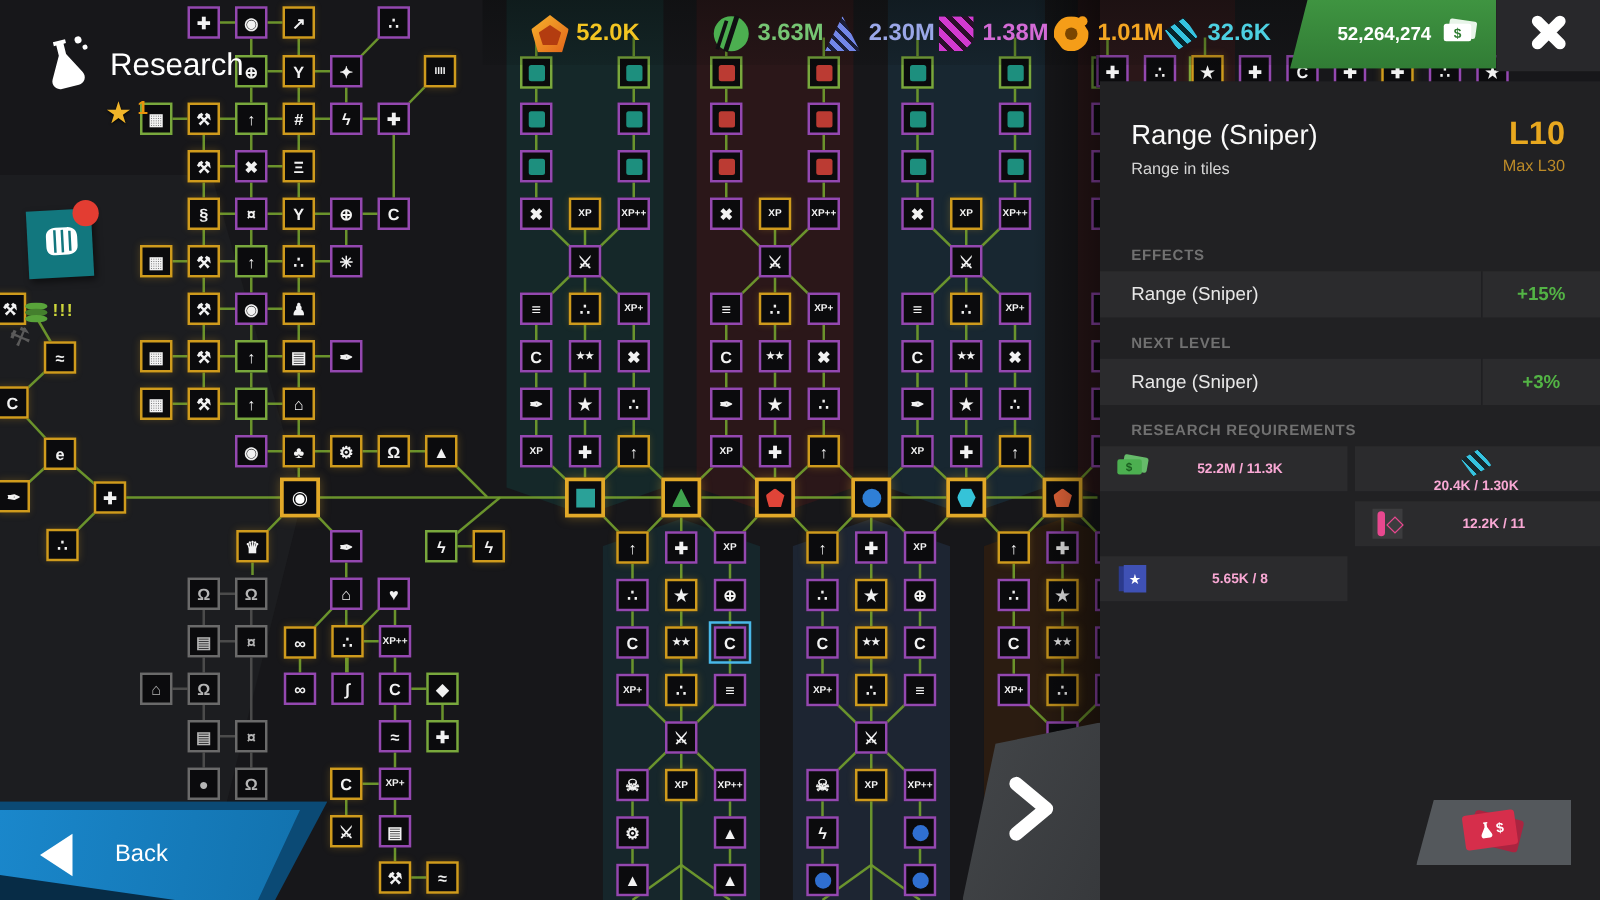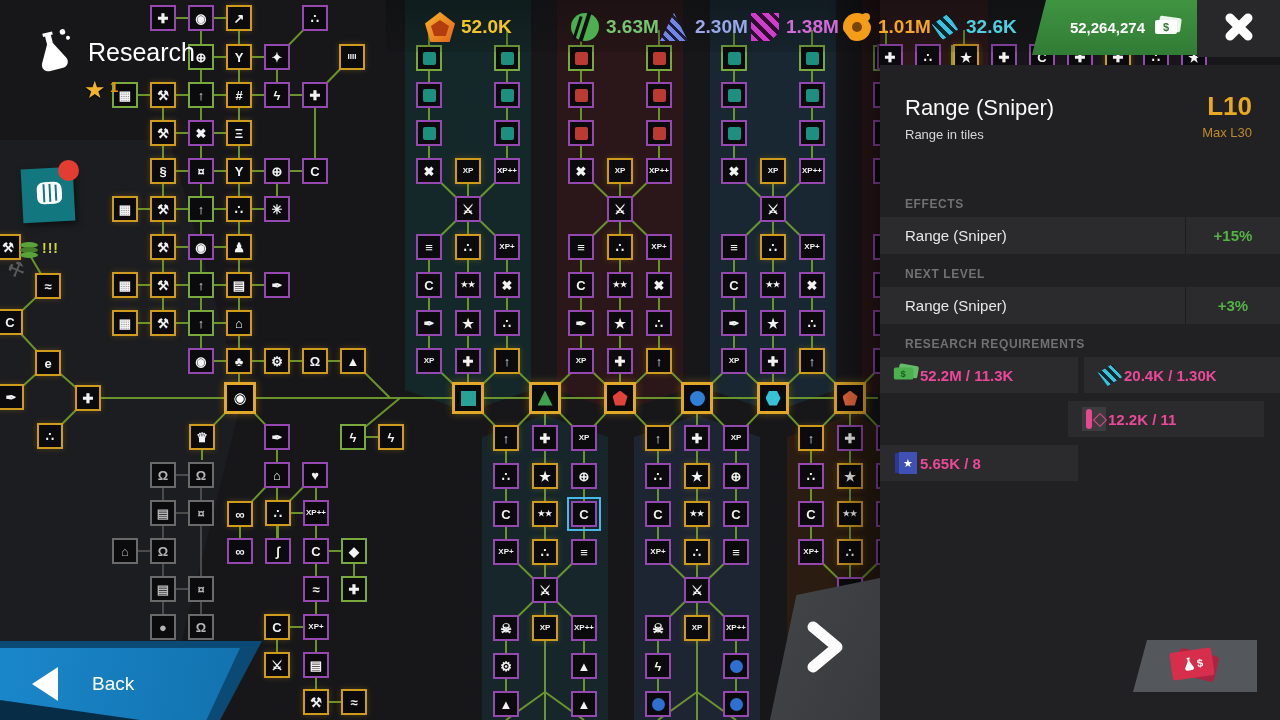--- a/index.html
+++ b/index.html
@@ -49,21 +49,21 @@
   #panel .psub{position:absolute;left:25px;top:62px;font-size:13px;color:#d6d6d6;}
   #panel .plvl{position:absolute;right:28px;top:26px;font-size:26px;font-weight:bold;color:#e8a81f;}
   #panel .pmax{position:absolute;right:28px;top:60px;font-size:13px;color:#bd8b28;}
   .seclabel{position:absolute;left:25px;font-size:12px;font-weight:bold;color:#717171;letter-spacing:.6px;}
   .effrow{position:absolute;left:0;width:400px;height:37px;background:#2b2b2d;display:flex;align-items:center;}
   .effrow .lab{padding-left:25px;font-size:15px;color:#e8e8e8;flex:1;}
   .effrow .sep{width:1px;height:37px;background:#1d1d1f;}
   .effrow .val{width:94px;text-align:center;font-size:15px;font-weight:bold;color:#53b445;}
   .reqrow{position:absolute;height:36px;background:#2b2b2d;display:flex;align-items:center;box-sizing:border-box;padding:0 14px 0 12px;}
   .reqrow .ric{width:28px;height:26px;position:relative;flex:0 0 auto;}
-  .reqrow .rv{flex:1;text-align:left;font-size:15px;font-weight:bold;color:#ec4899;}
+  .reqrow .rv{flex:1;text-align:center;font-size:11px;font-weight:bold;color:#f9a8d4;}
   #researchBtn{position:absolute;left:25px;top:575px;width:228px;height:52px;background:linear-gradient(#1e8fd0,#1579b4);
         clip-path:polygon(0 0,100% 0,calc(100% - 22px) 100%,0 100%);display:flex;align-items:center;gap:10px;
         padding-left:22px;box-sizing:border-box;cursor:pointer;}
   #researchBtn .bl{color:#fff;font-weight:bold;font-size:16px;letter-spacing:.4px;}
   #ticket{position:absolute;left:253px;top:575px;width:124px;height:52px;background:#54585c;
         clip-path:polygon(14px 0,100% 0,100% 100%,0 100%);cursor:pointer;}
   .card{position:absolute;border-radius:3px;background:#d62e4b;display:flex;align-items:center;justify-content:center;color:#fff;font-weight:bold;}
   
   .backwrap{position:absolute;left:0;top:0;z-index:9;}
   #backBtn{position:absolute;left:0;top:648px;width:240px;height:72px;background:linear-gradient(100deg,#1a87cb,#1272ae);
@@ -796,27 +796,27 @@
     <div class="reqrow" style="left:0;top:292px;width:198px;">
       <span class="ric">
         <svg width="28" height="24" viewBox="0 0 30 24">
             <rect x="7" y="2" width="21" height="13" rx="2" fill="#66bb6a" transform="rotate(10 17 9)"></rect>
             <rect x="2" y="5" width="21" height="13" rx="2" fill="#4caf50"></rect>
             <text x="12" y="15" font-size="10" font-weight="bold" fill="#1b5e20" text-anchor="middle">$</text>
           </svg>
       </span>
       <span class="rv">52.2M / 11.3K</span>
     </div>
-    <div class="reqrow" style="left:204px;top:292px;width:196px;">
+    <div class="reqrow" style="left:204px;top:292px;width:196px;flex-direction:column;">
       <span class="ric">
         <span style="position:absolute;inset:2px;background:repeating-linear-gradient(45deg,#35c3e0 0 3px,#17282d 3px 7px);clip-path:polygon(0 40%,60% 0,100% 60%,40% 100%);"></span>
       </span>
       <span class="rv">20.4K / 1.30K</span>
     </div>
-    <div class="reqrow" style="left:188px;top:336px;width:196px;">
+    <div class="reqrow" style="left:204px;top:336px;width:196px;">
       <span class="ric">
         <span style="position:absolute;left:2px;top:1px;width:24px;height:24px;background:#3c3c3e;"></span>
         <span style="position:absolute;left:6px;top:3px;width:6px;height:20px;border-radius:3px;background:#e8488f;"></span>
         <span style="position:absolute;left:15px;top:9px;width:8px;height:8px;border:1.5px solid #e8488f;transform:rotate(45deg);"></span>
       </span>
       <span class="rv">12.2K / 11</span>
     </div>
     <div class="reqrow" style="left:0;top:380px;width:198px;">
       <span class="ric">
         <span style="position:absolute;left:3px;top:3px;width:5px;height:20px;background:#2b3a8c;"></span>

